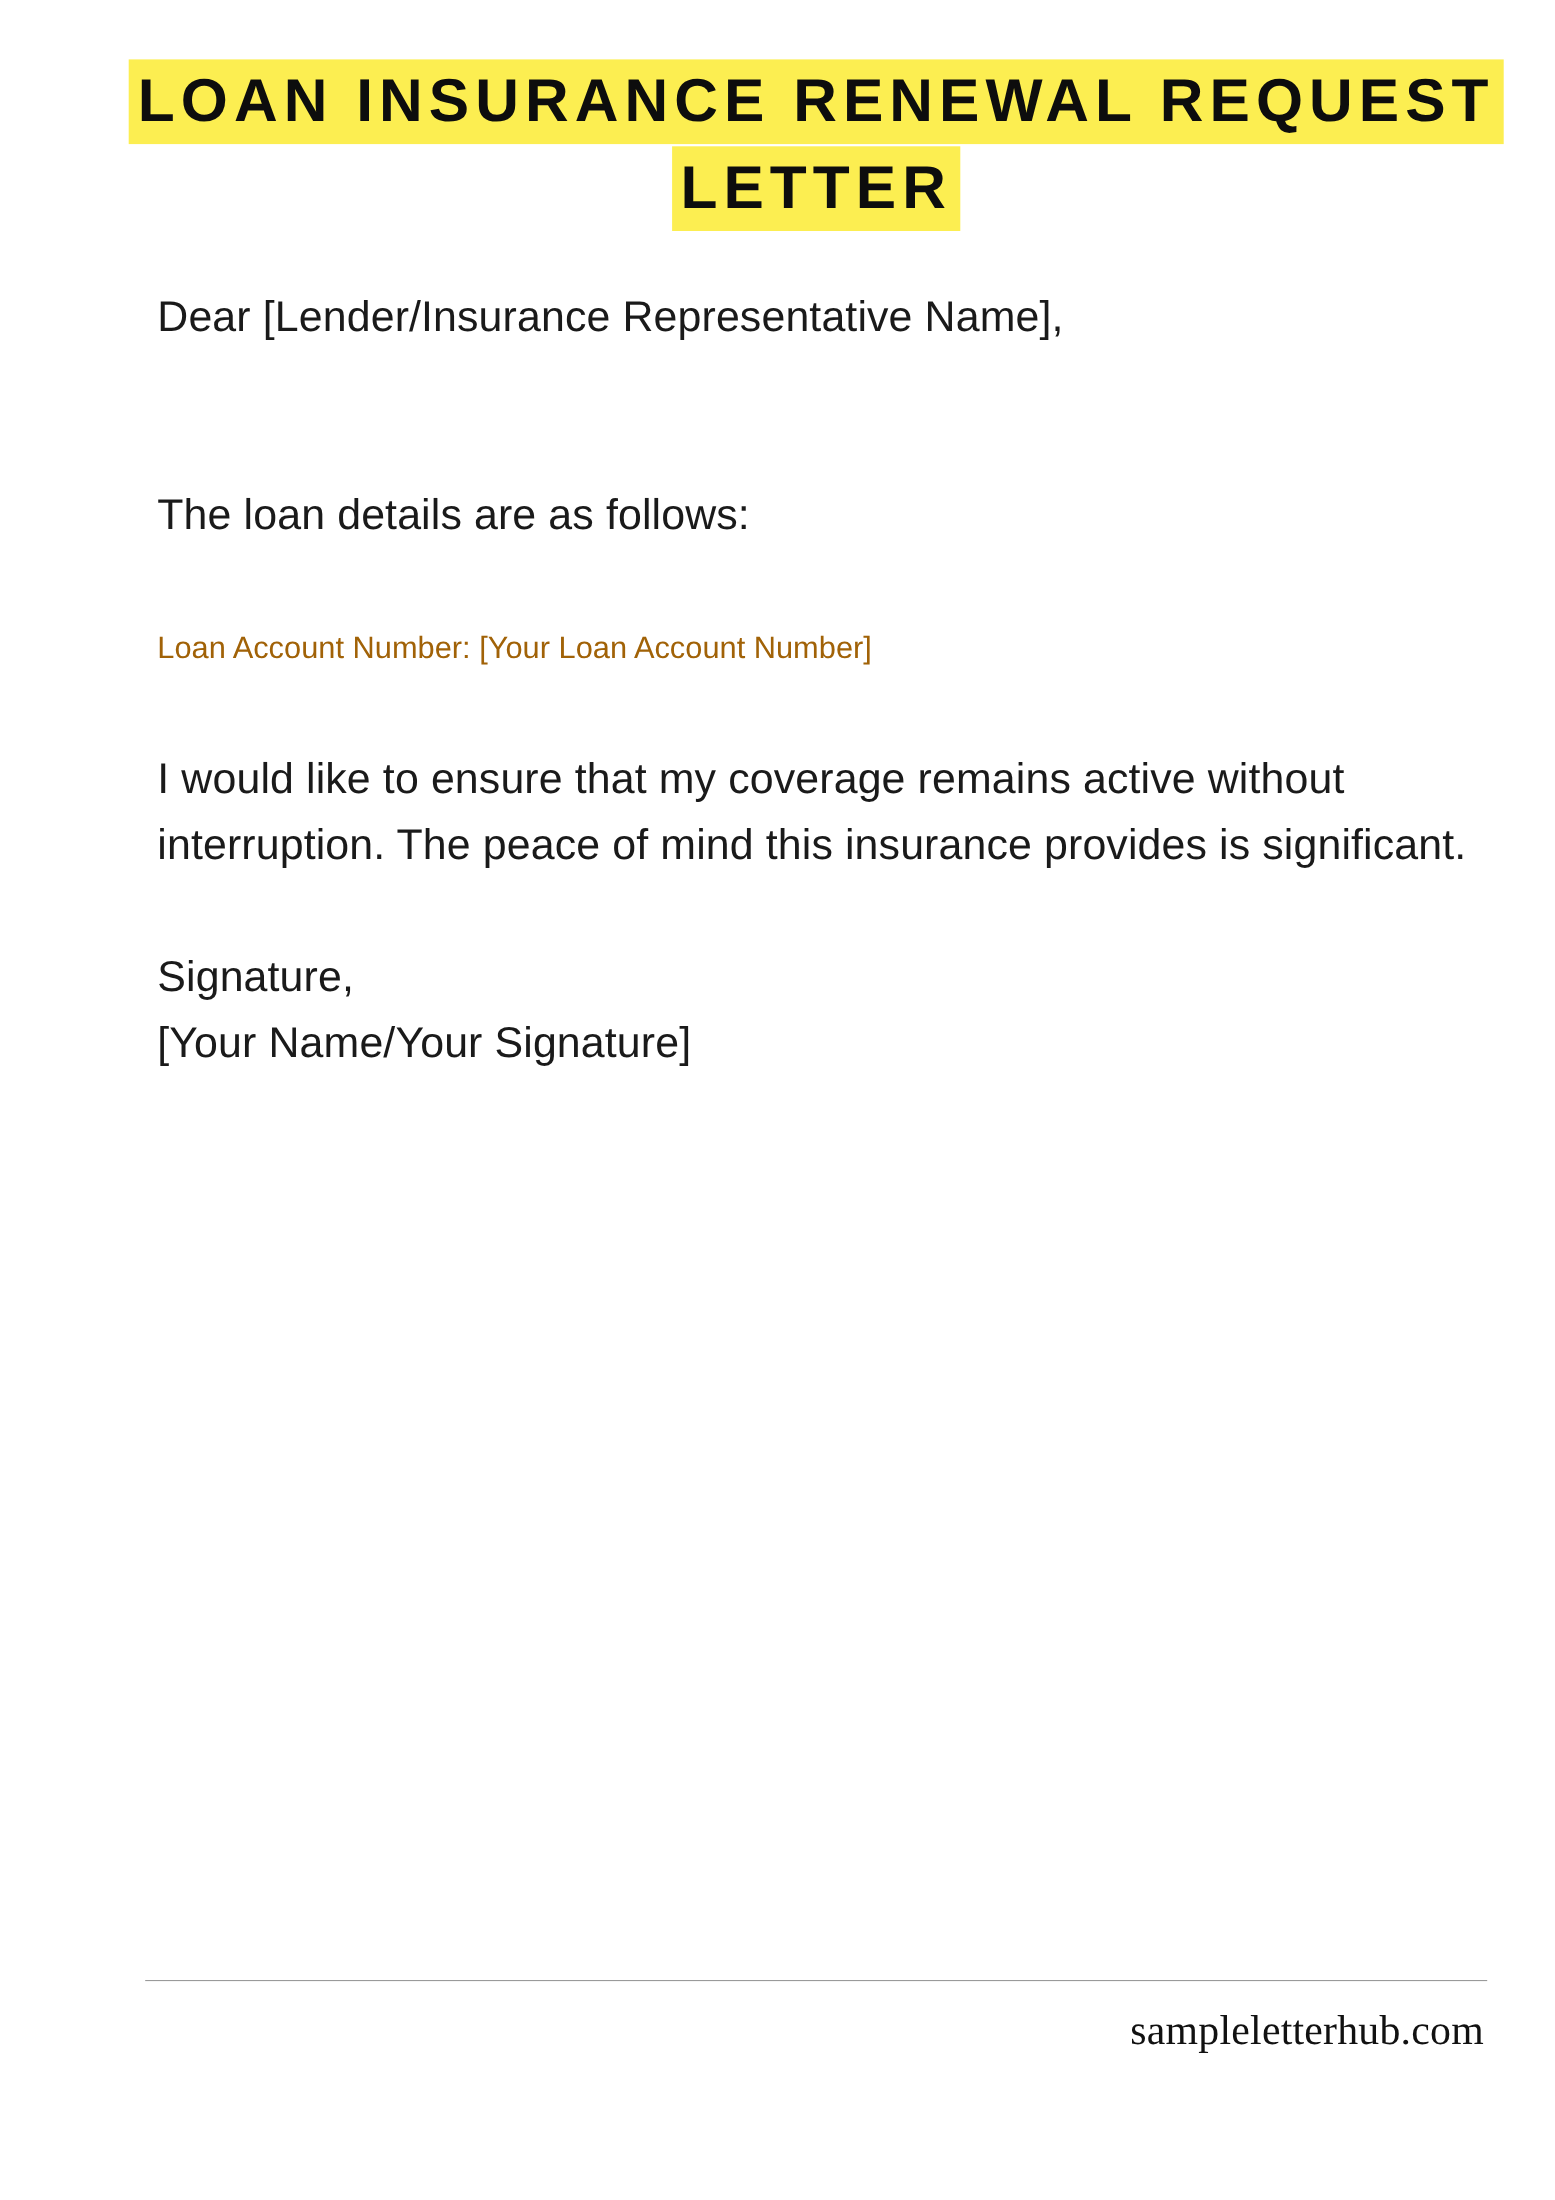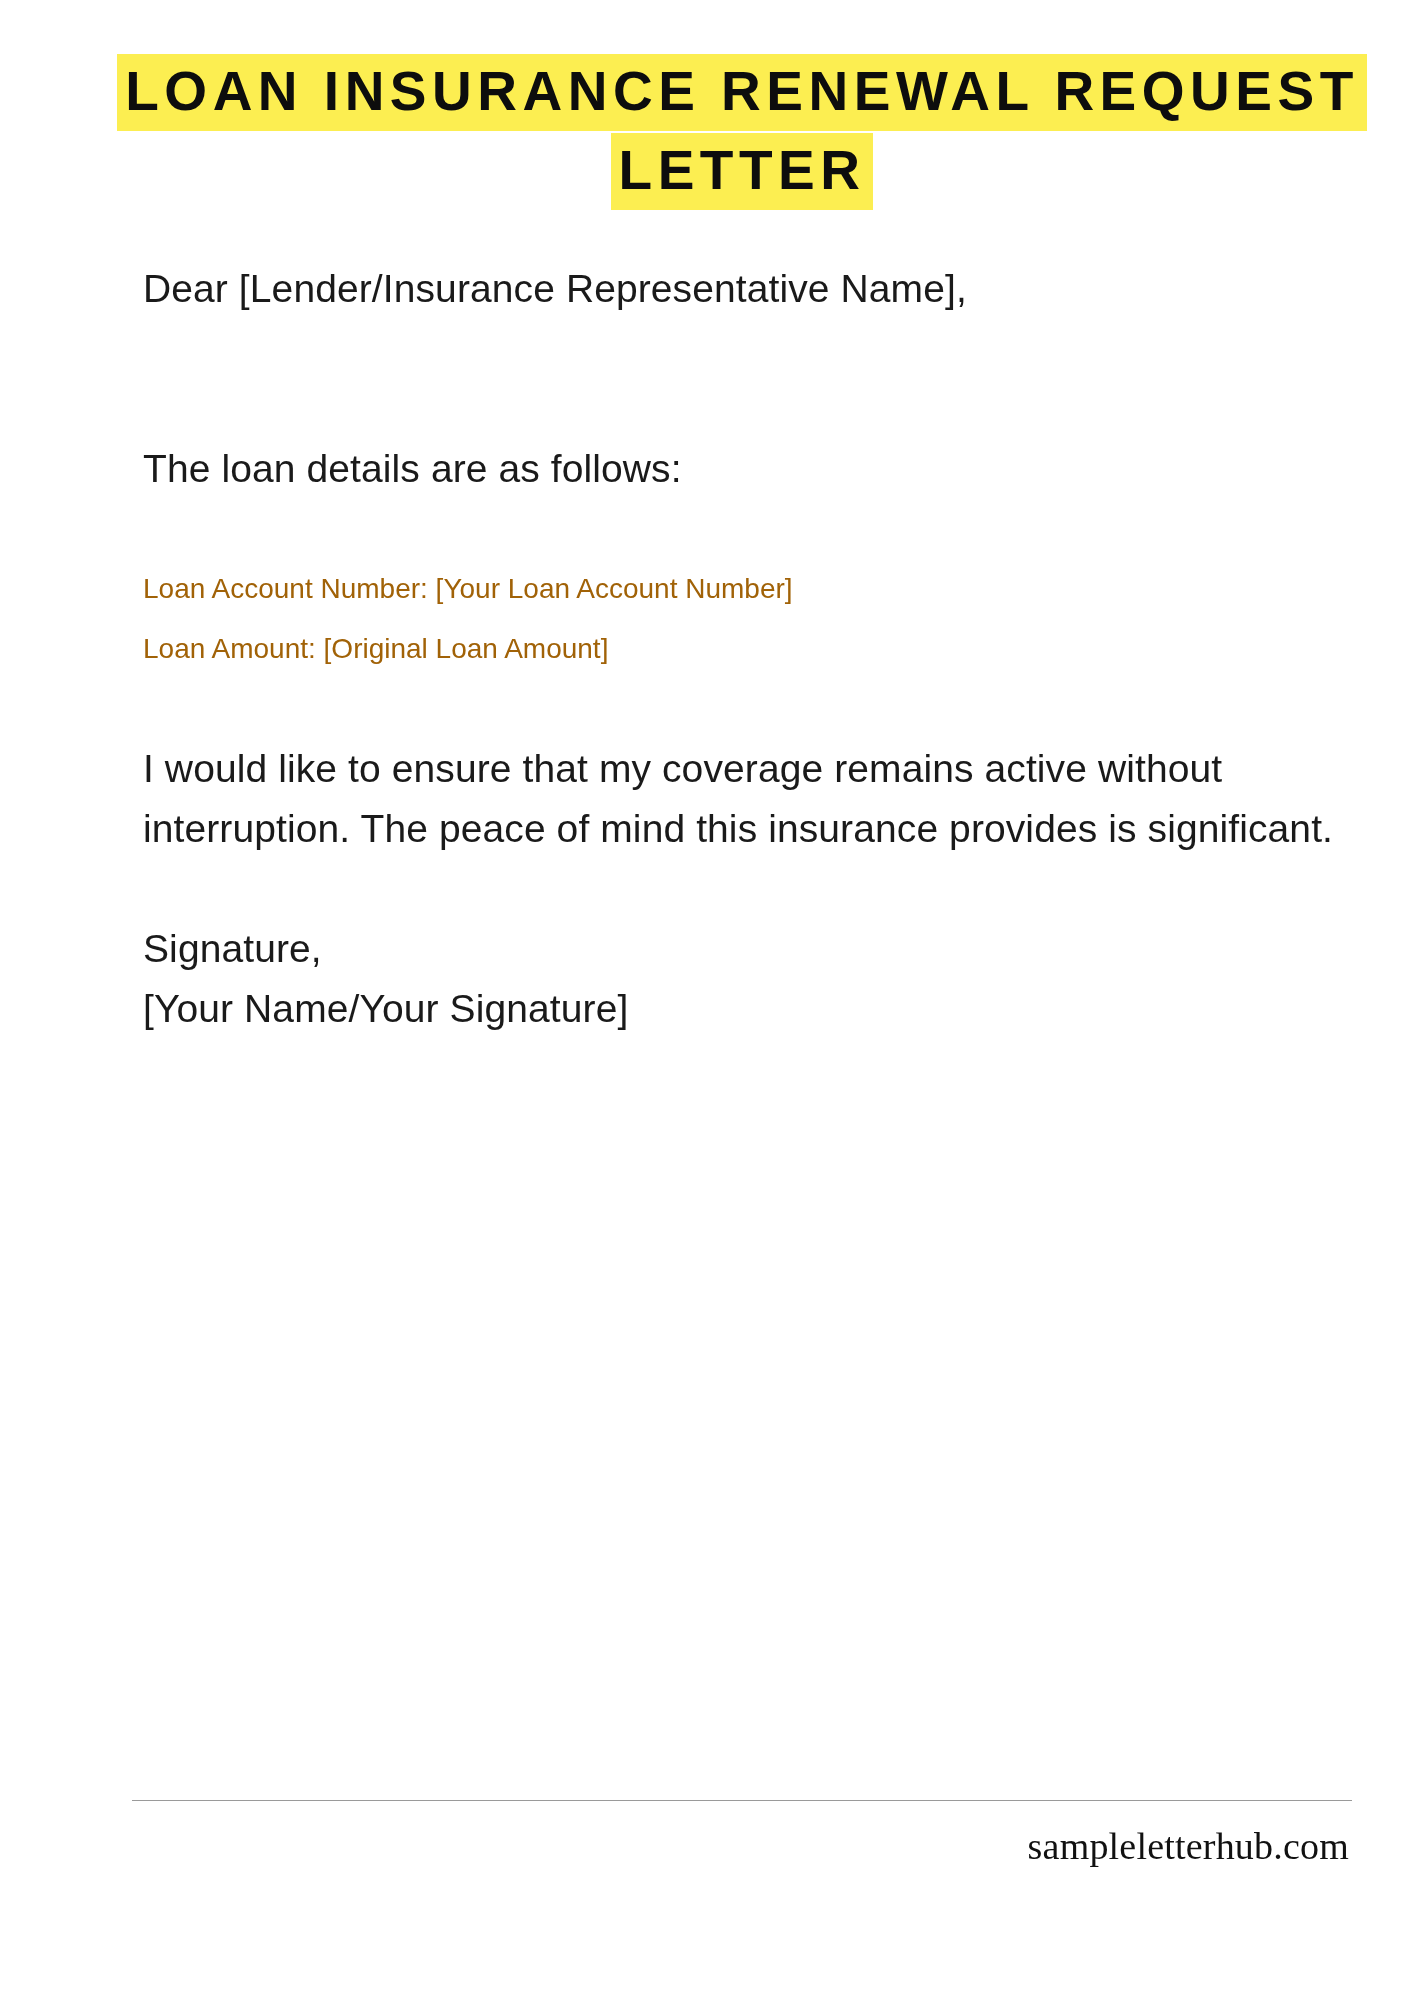--- a/index.html
+++ b/index.html
@@ -118,21 +118,20 @@
     <div class="gap-para"></div>
 
 
     <div class="gap-para"></div>
 
     <p class="para">The loan details are as follows:</p>
 
     <div class="gap-para"></div>
 
     <p class="detail-line">Loan Account Number: [Your Loan Account Number]</p>
-    <p class="detail-line">Loan Amount: [Original Loan Amount]</p>
 
     <div class="gap-para"></div>
 
     <p class="para">I would like to ensure that my coverage remains active without interruption. The peace of mind this insurance provides is significant.</p>
 
     <div class="gap-para"></div>
 
     <p class="para">Signature,</p>
     <p class="para">[Your Name/Your Signature]</p>
 

